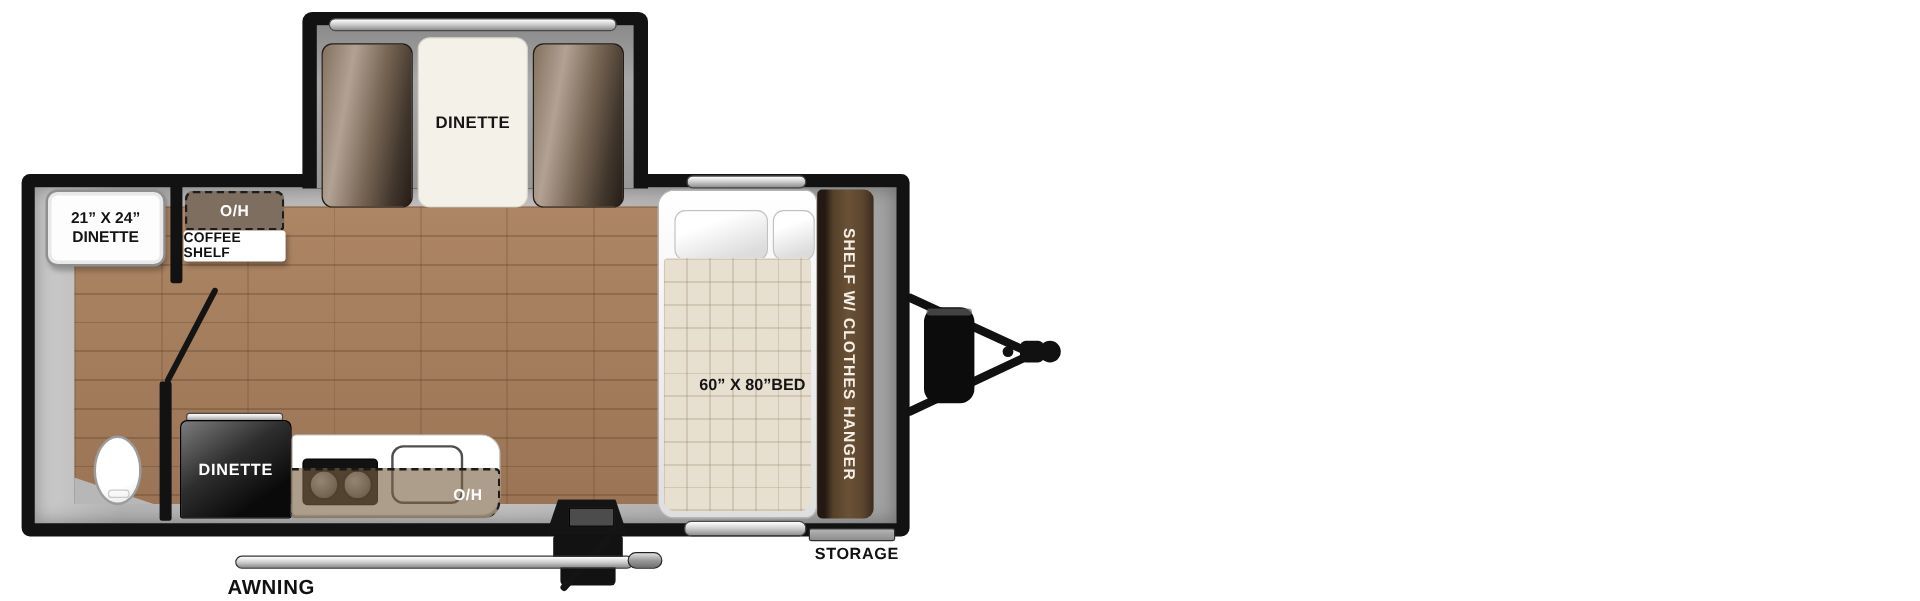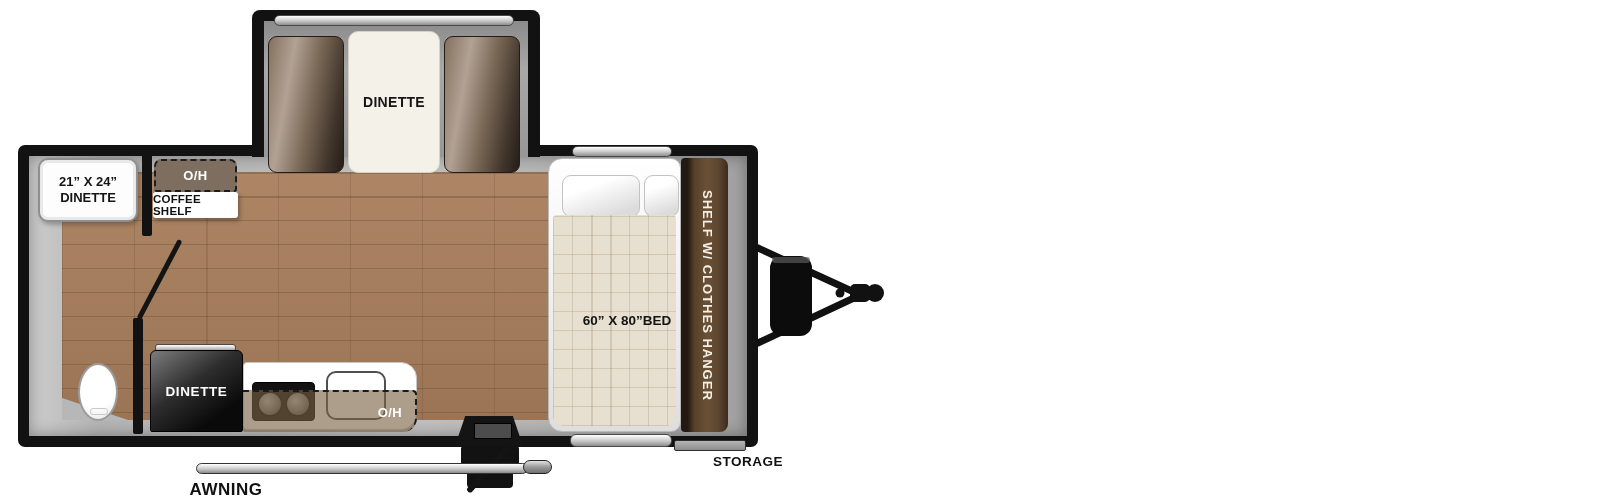--- a/index.html
+++ b/index.html
@@ -92,21 +92,21 @@
          display:flex;flex-direction:row;align-items:center;justify-content:center;
          color:#141414;font-size:13.5px;line-height:17px;text-align:center;padding-left:25px;}
   .shelf{left:681px;top:158px;width:47px;height:274px;border-radius:4px 8px 8px 4px;
          background:linear-gradient(90deg,#241812 0%,#241812 14%,#55402a 28%,#6a5136 55%,#5d4630 80%,#3c2c1d 100%);
          display:flex;align-items:center;justify-content:center;}
   .shelf-text{writing-mode:vertical-rl;text-orientation:mixed;color:#f5efe6;font-size:13px;
          letter-spacing:1px;white-space:nowrap;padding-left:6px;}
   .storage-strip-white{left:570px;top:434px;width:102px;height:13px;}
   .storage-strip-gray{left:674px;top:440px;width:72px;height:11px;border:1px solid #2e2e2e;border-radius:2px;
          background:linear-gradient(180deg,#b5b5b5,#8d8d8d);}
-  .storage-label{left:748px;top:454px;transform:translateX(-50%);color:#111;font-size:13.5px;letter-spacing:.5px;}
+  .storage-label{left:714px;top:454px;transform:translateX(-50%);color:#111;font-size:13.5px;letter-spacing:.5px;}
 
   
   .platform{left:455px;top:416px;width:68px;height:30px;background:#141414;
          clip-path:polygon(15% 0,85% 0,100% 100%,0 100%);}
   .platform-inner{left:474px;top:423px;width:38px;height:16px;background:#4c4c4c;border:1px solid #000;}
   .step1{left:461px;top:446px;width:58px;height:21px;background:#121212;border-radius:3px;}
   .step2{left:467px;top:467px;width:46px;height:21px;background:#121212;border-radius:4px;}
   .entry-door-line{left:458px;top:466px;width:61px;height:6px;background:#141414;border-radius:3px;
          transform:rotate(132deg);}
   .awning-bar{left:196px;top:463px;width:332px;height:11px;border:1.5px solid #333;border-radius:6px;

